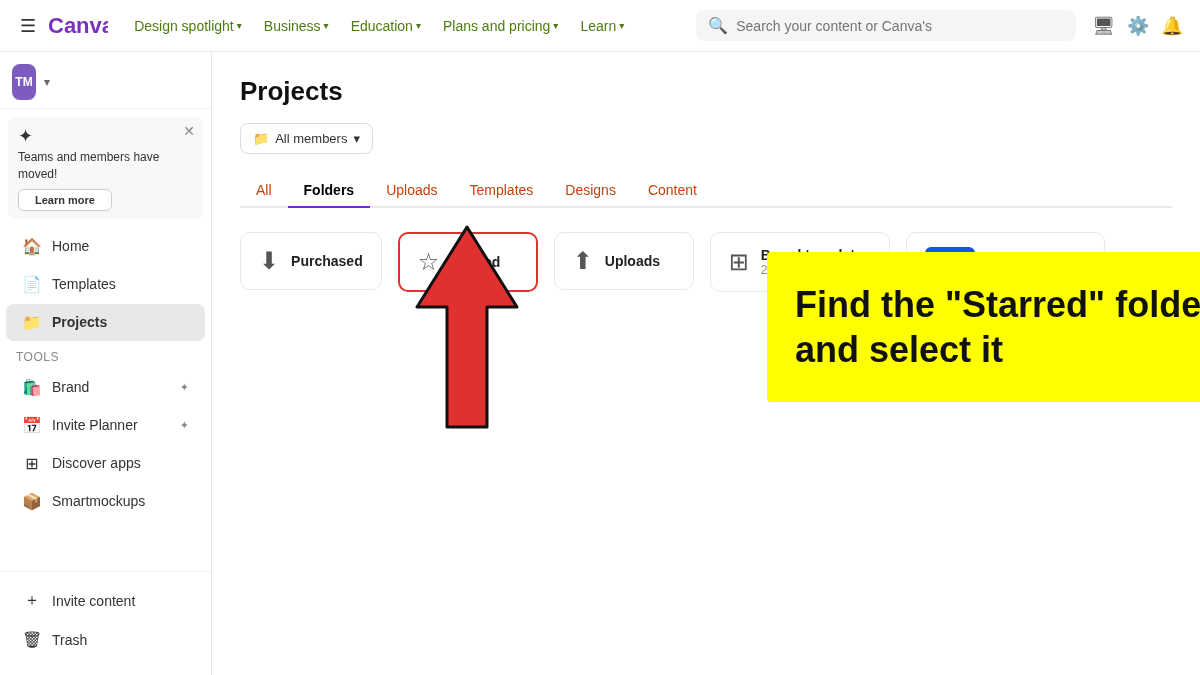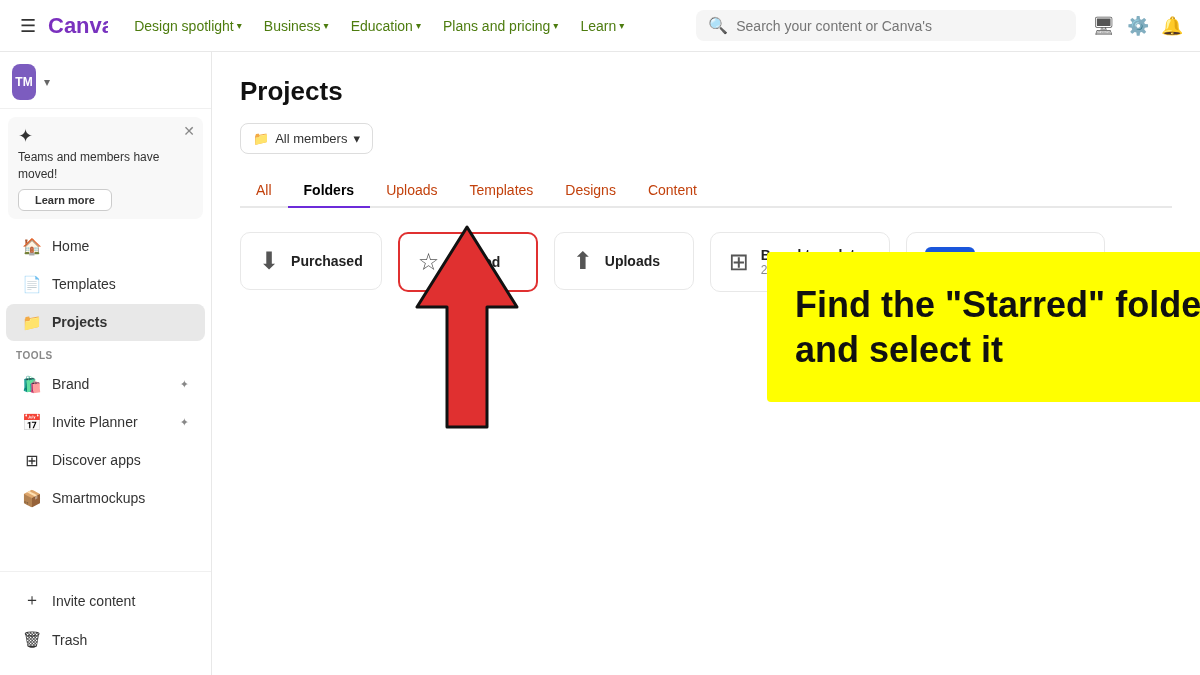--- a/index.html
+++ b/index.html
@@ -75,21 +75,21 @@
     .sidebar-item {
       display: flex; align-items: center; gap: 10px; padding: 9px 16px;
       font-size: 14px; color: #333; cursor: pointer; border-radius: 8px;
       margin: 1px 6px;
     }
     .sidebar-item.active { background: #e8e8e8; font-weight: 600; }
     .sidebar-item .icon { font-size: 16px; width: 20px; text-align: center; flex-shrink: 0; }
     .sidebar-item .badge { margin-left: auto; font-size: 11px; color: #888; }
 
     .sidebar-section-label {
-      padding: 8px 16px 4px; font-size: 10px; color: #888; font-weight: 700;
+      padding: 8px 16px 4px; font-size: 12px; color: #888; font-weight: 400;
       text-transform: uppercase; letter-spacing: 0.5px;
     }
 
     .sidebar-bottom {
       border-top: 1px solid #f0f0f0; padding: 8px 0;
     }
 
     
     .main { flex: 1; padding: 24px 28px; overflow-y: auto; background: #fff; }
     .page-title { font-size: 26px; font-weight: 700; color: #111; margin-bottom: 16px; }

